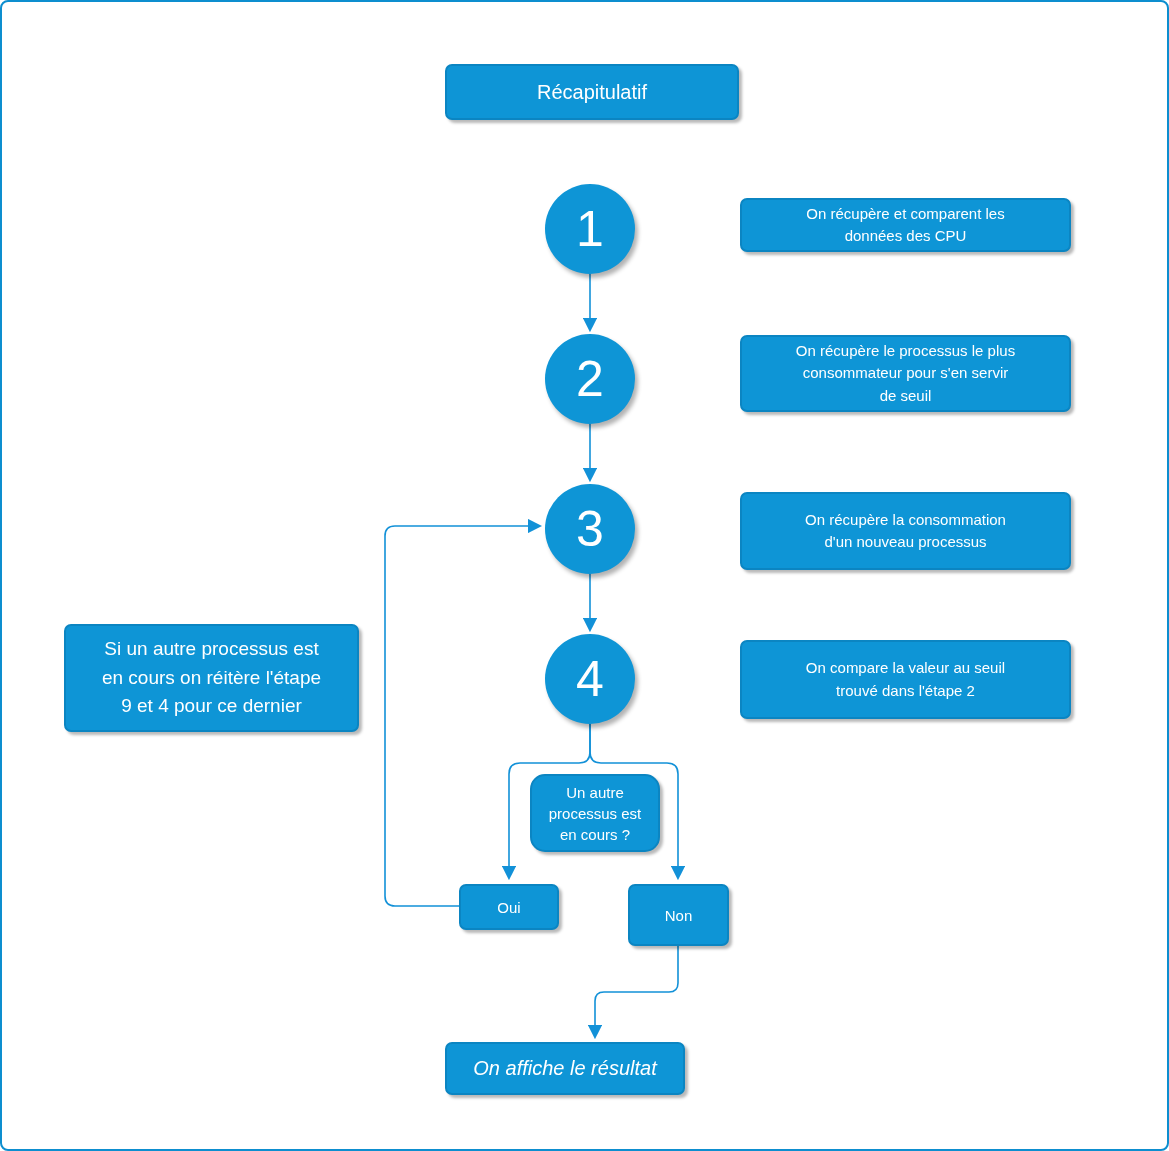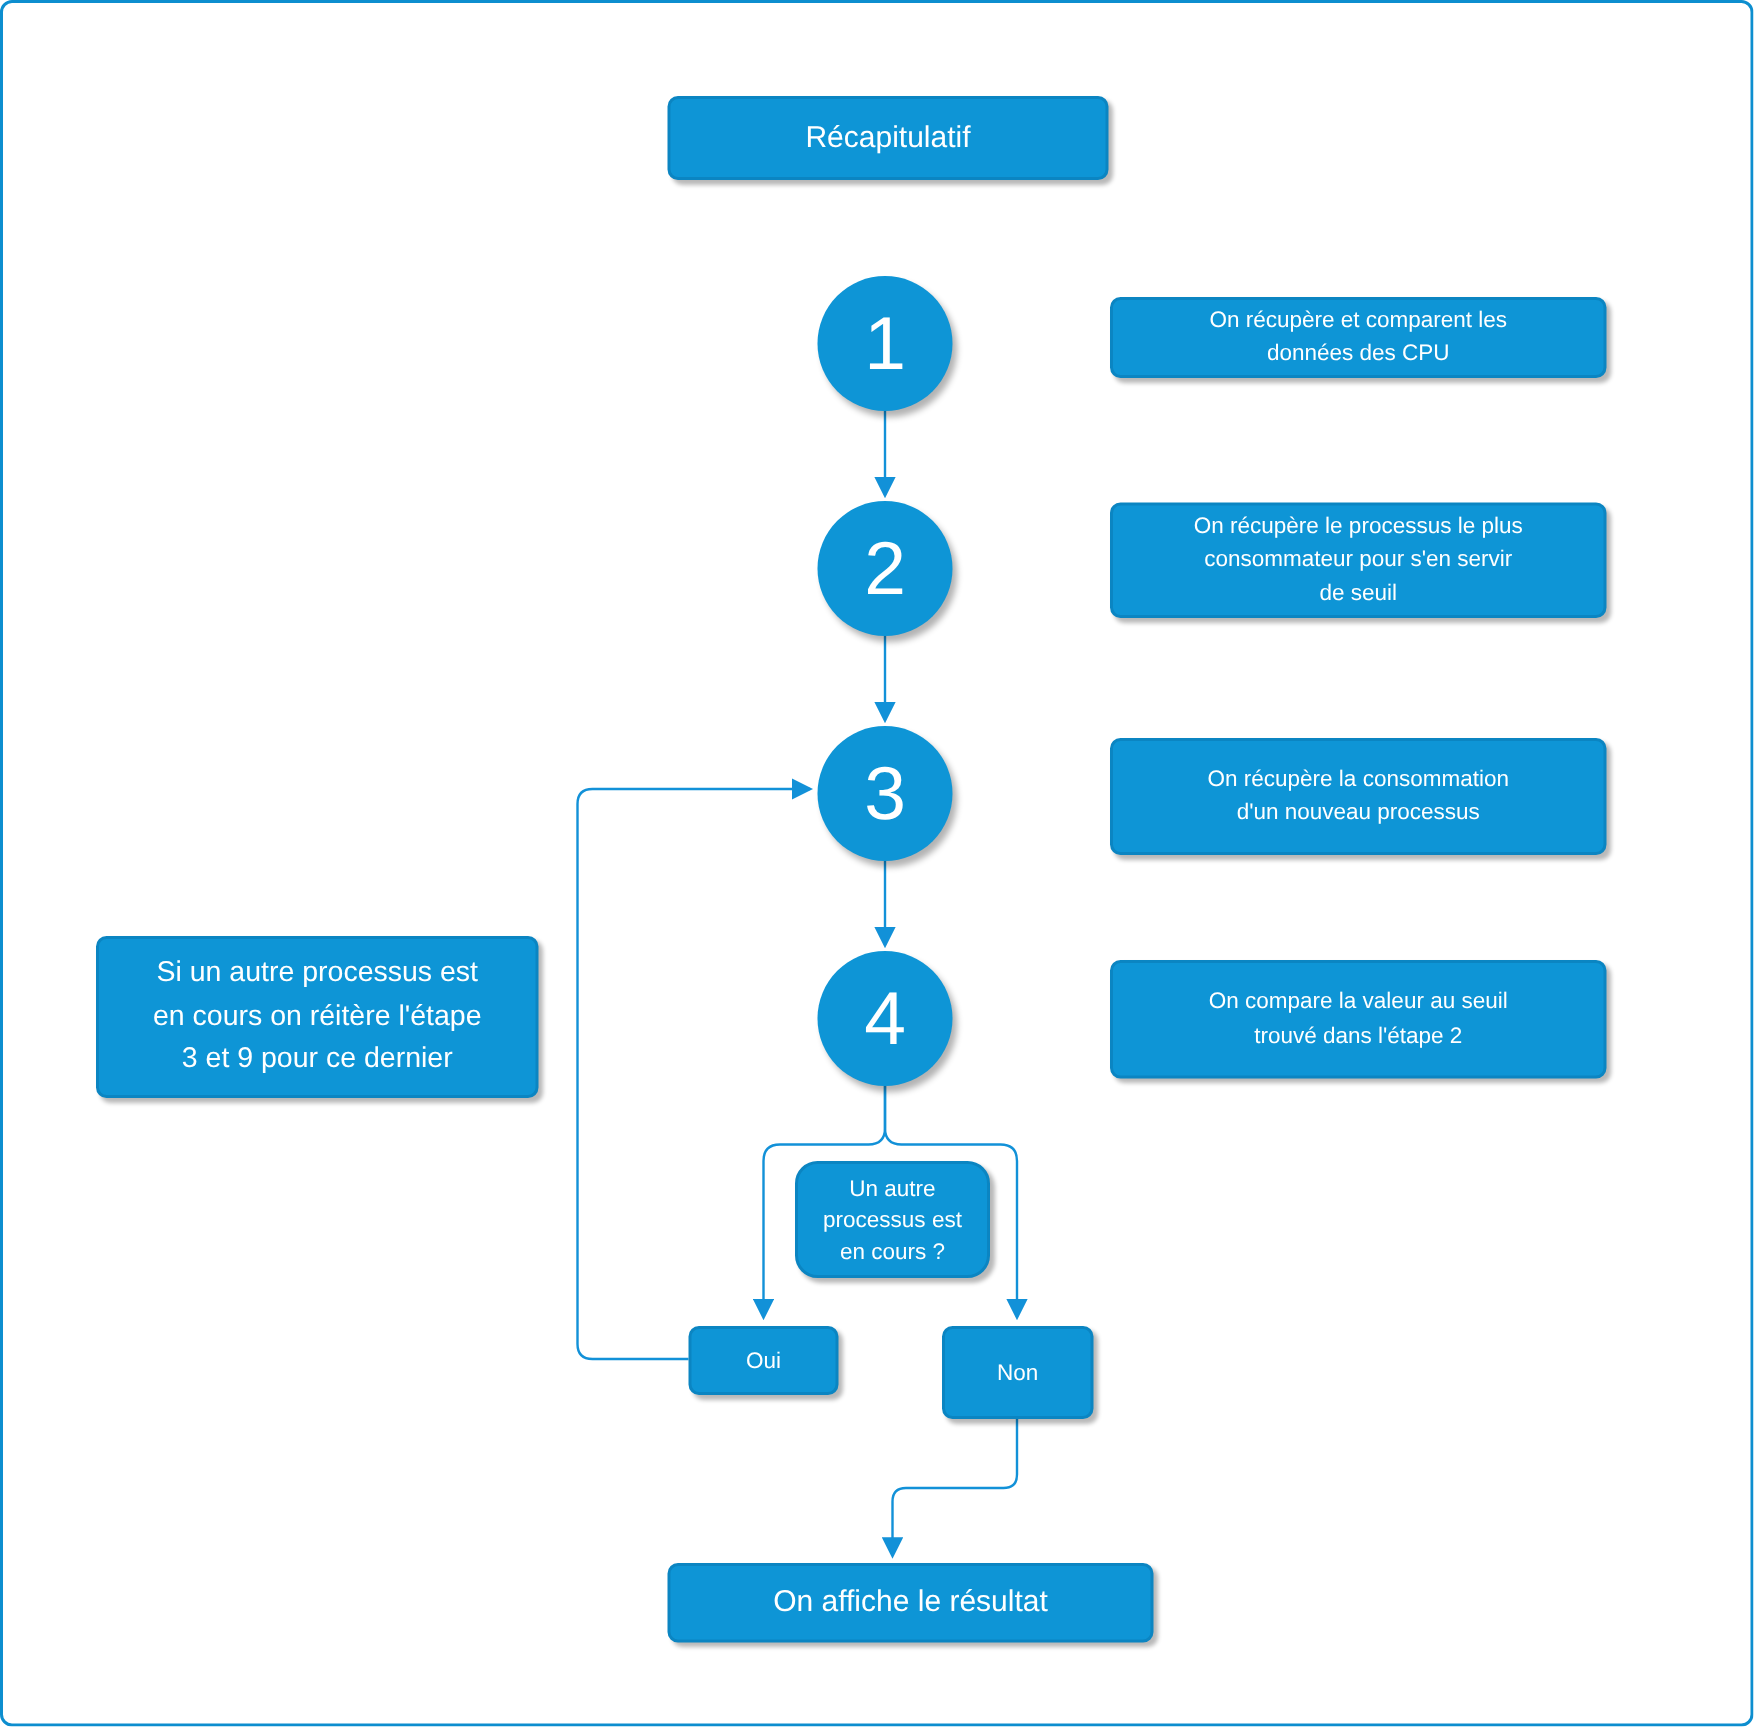--- a/index.html
+++ b/index.html
@@ -46,21 +46,21 @@
   .c1{top:182px}.c2{top:332px}.c3{top:482px}.c4{top:632px}
   .desc{left:738px;width:331px;font-size:15px;line-height:1.5;padding:4px 22px;}
   .d1{top:196px;height:54px}
   .d2{top:333px;height:77px}
   .d3{top:490px;height:78px}
   .d4{top:638px;height:79px}
   .side-note{left:62px;top:622px;width:295px;height:108px;font-size:19px;line-height:1.5;padding:6px 10px;}
   .decision{left:528px;top:772px;width:130px;height:78px;font-size:15px;line-height:1.4;border-radius:15px;}
   .yes-box{left:457px;top:882px;width:100px;height:46px;font-size:15px;align-items:center;}
   .no-box{left:626px;top:882px;width:101px;height:62px;font-size:15px;}
-  .result-box{left:443px;top:1040px;width:324px;height:53px;font-size:20px;}
+  .result-box{left:443px;top:1040px;width:240px;height:53px;font-size:20px;font-style:italic;}
   svg.wires{position:absolute;left:0;top:0;pointer-events:none;}
   .conn{stroke:var(--connector);stroke-width:1.6;fill:none;}
   .arrowhead{fill:var(--connector);}
 </style>
 </head>
 <body>
 
 <div class="canvas">
 
   <svg class="wires" width="1169" height="1151" viewBox="0 0 1169 1151">
@@ -100,21 +100,21 @@
   <div class="node desc d2">On récupère le processus le plus
 consommateur pour s'en servir
 de seuil</div>
   <div class="node desc d3">On récupère la consommation
 d'un nouveau processus</div>
   <div class="node desc d4">On compare la valeur au seuil
 trouvé dans l'étape 2</div>
 
   <div class="node side-note">Si un autre processus est
 en cours on réitère l'étape
-3 et 9 pour ce dernier</div>
+9 et 4 pour ce dernier</div>
 
   <div class="node decision">Un autre
 processus est
 en cours ?</div>
 
   <div class="node yes-box">
     <span>Oui</span>
   </div>
   <div class="node no-box">
     <span>Non</span>

